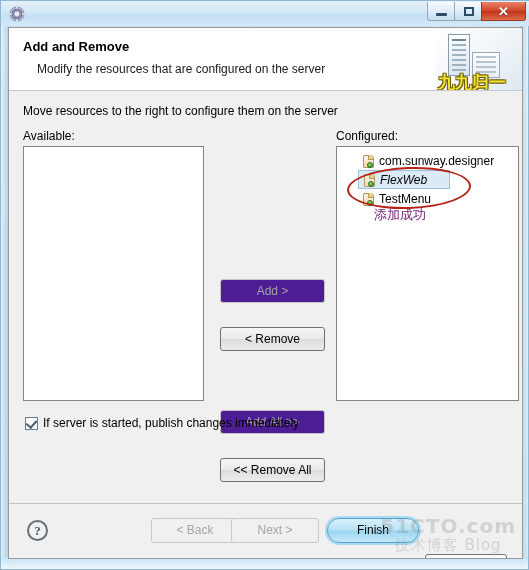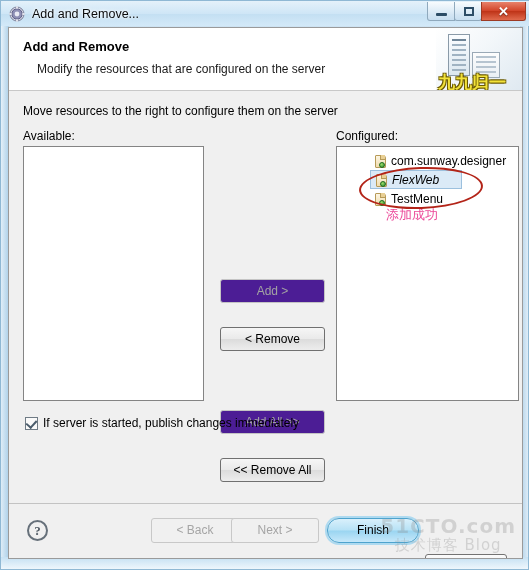--- a/index.html
+++ b/index.html
@@ -210,21 +210,21 @@
   .listbox {
     position: absolute;
     top: 55px;
     width: 181px; height: 255px;
     background: #ffffff;
     border: 1px solid #848484;
     box-sizing: border-box;
     overflow: hidden;
   }
   #list-available { left: 14px; }
-  #list-configured { left: 327px; width: 183px; padding-left: 12px; }
+  #list-configured { left: 327px; width: 183px; }
 
   .tree-item {
     position: relative;
     height: 19px;
     margin-left: 21px;
     display: flex;
     align-items: center;
     padding-left: 3px;
     box-sizing: border-box;
     width: 130px;
@@ -273,21 +273,21 @@
   .tree-label {
     font-size: 12px;
     color: #000;
     white-space: nowrap;
   }
 
   #annotation-text {
     position: absolute;
     left: 37px; top: 59px;
     font-size: 13px;
-    color: #ec4899;
+    color: #701a75;
     white-space: nowrap;
     font-family: "DejaVu Sans", sans-serif;
   }
   #ellipse {
     position: absolute;
     left: 10px; top: 20px;
     width: 120px; height: 38px;
     border: 2px solid #b32418;
     border-radius: 50%;
     pointer-events: none;
@@ -443,21 +443,20 @@
         <circle cx="8" cy="8" r="5.2" fill="#8e8fb5" stroke="#5d5f85" stroke-width="1"></circle>
         <circle cx="8" cy="8" r="2.4" fill="#e9eaf4"></circle>
         <g fill="#f2f3f8">
           <rect x="7.2" y="0.3" width="1.6" height="2.4"></rect>
           <rect x="7.2" y="13.3" width="1.6" height="2.4"></rect>
           <rect x="0.3" y="7.2" width="2.4" height="1.6"></rect>
           <rect x="13.3" y="7.2" width="2.4" height="1.6"></rect>
         </g>
       </svg>
     </span>
-    <span id="title-text">Add and Remove...</span>
 
     <div id="win-buttons">
       <div class="win-btn min">
         <span class="glyph-min"></span>
       </div>
       <div class="win-btn max">
         <span class="glyph-max"></span>
       </div>
       <div class="win-btn close">
         <span class="glyph-close">✕</span>

